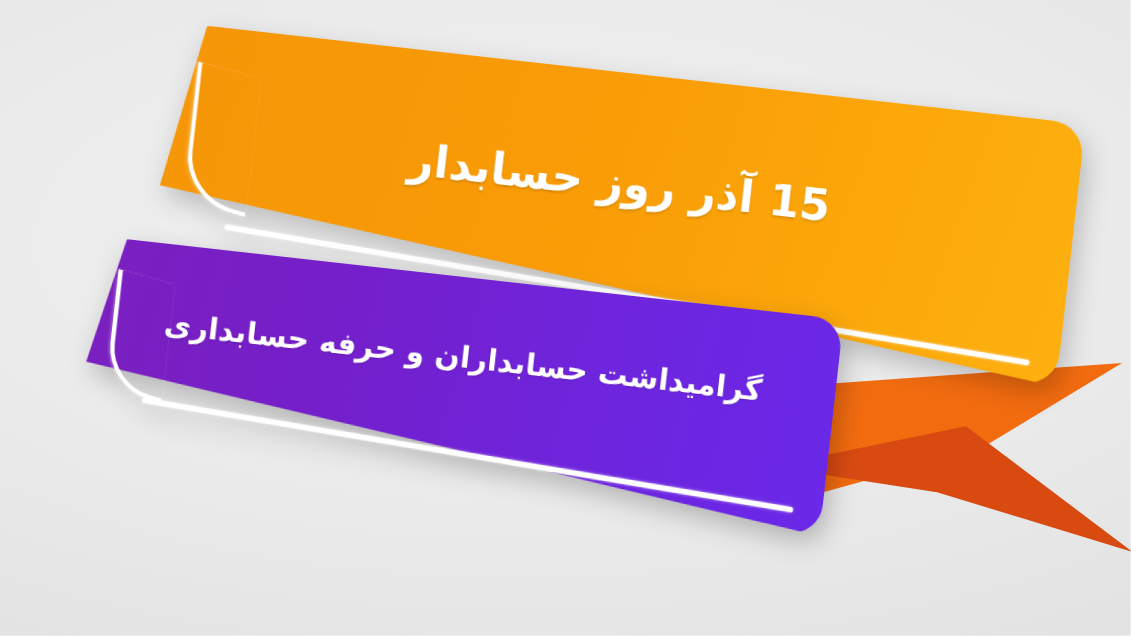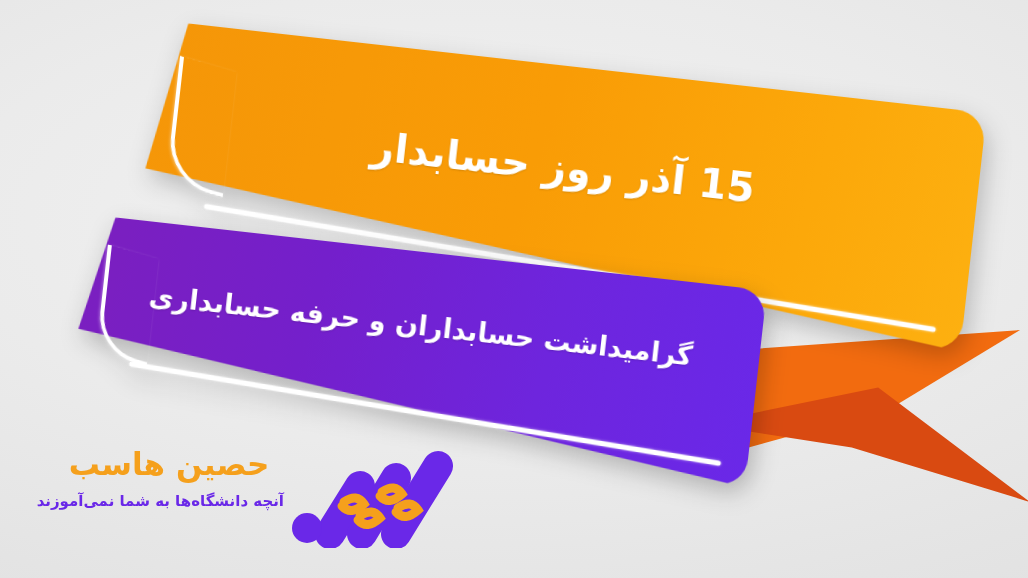--- a/index.html
+++ b/index.html
@@ -205,35 +205,14 @@
     <div class="caption">15 آذر روز حسابدار</div>
   </div>
 
   <div class="banner banner-purple">
     <div class="slab"></div>
     <div class="accent-corner"></div>
     <div class="accent-line accent-long"></div>
     <div class="caption">گرامیداشت حسابداران و حرفه حسابداری</div>
   </div>
 
-  <div class="logo">
-    <div class="logo-wordmark">حصین هاسب</div>
-    <div class="logo-tagline">آنچه دانشگاه‌ها به شما نمی‌آموزند</div>
-
-    <div class="logo-mark">
-      <svg viewBox="0 0 170 106" xmlns="http://www.w3.org/2000/svg">
-        <g stroke="#6a28e8" stroke-linecap="round" fill="none">
-          <line x1="38" y1="92" x2="68" y2="44" stroke-width="30"></line>
-          <line x1="70" y1="92" x2="104" y2="36" stroke-width="30"></line>
-          <line x1="104" y1="92" x2="146" y2="24" stroke-width="30"></line>
-        </g>
-        <circle cx="15" cy="86" r="15" fill="#6a28e8"></circle>
-        <g fill="none" stroke="#f5a01c" stroke-width="9" stroke-linecap="round">
-          <path d="M52 60 q13 -9 20 2 q-13 12 -22 2"></path>
-          <path d="M68 74 q13 -9 20 2 q-13 12 -22 2"></path>
-          <path d="M90 50 q13 -9 20 2 q-13 12 -22 2"></path>
-          <path d="M106 66 q13 -9 20 2 q-13 12 -22 2"></path>
-        </g>
-      </svg>
-    </div>
-  </div>
 
 </div>
 
 </body></html>

